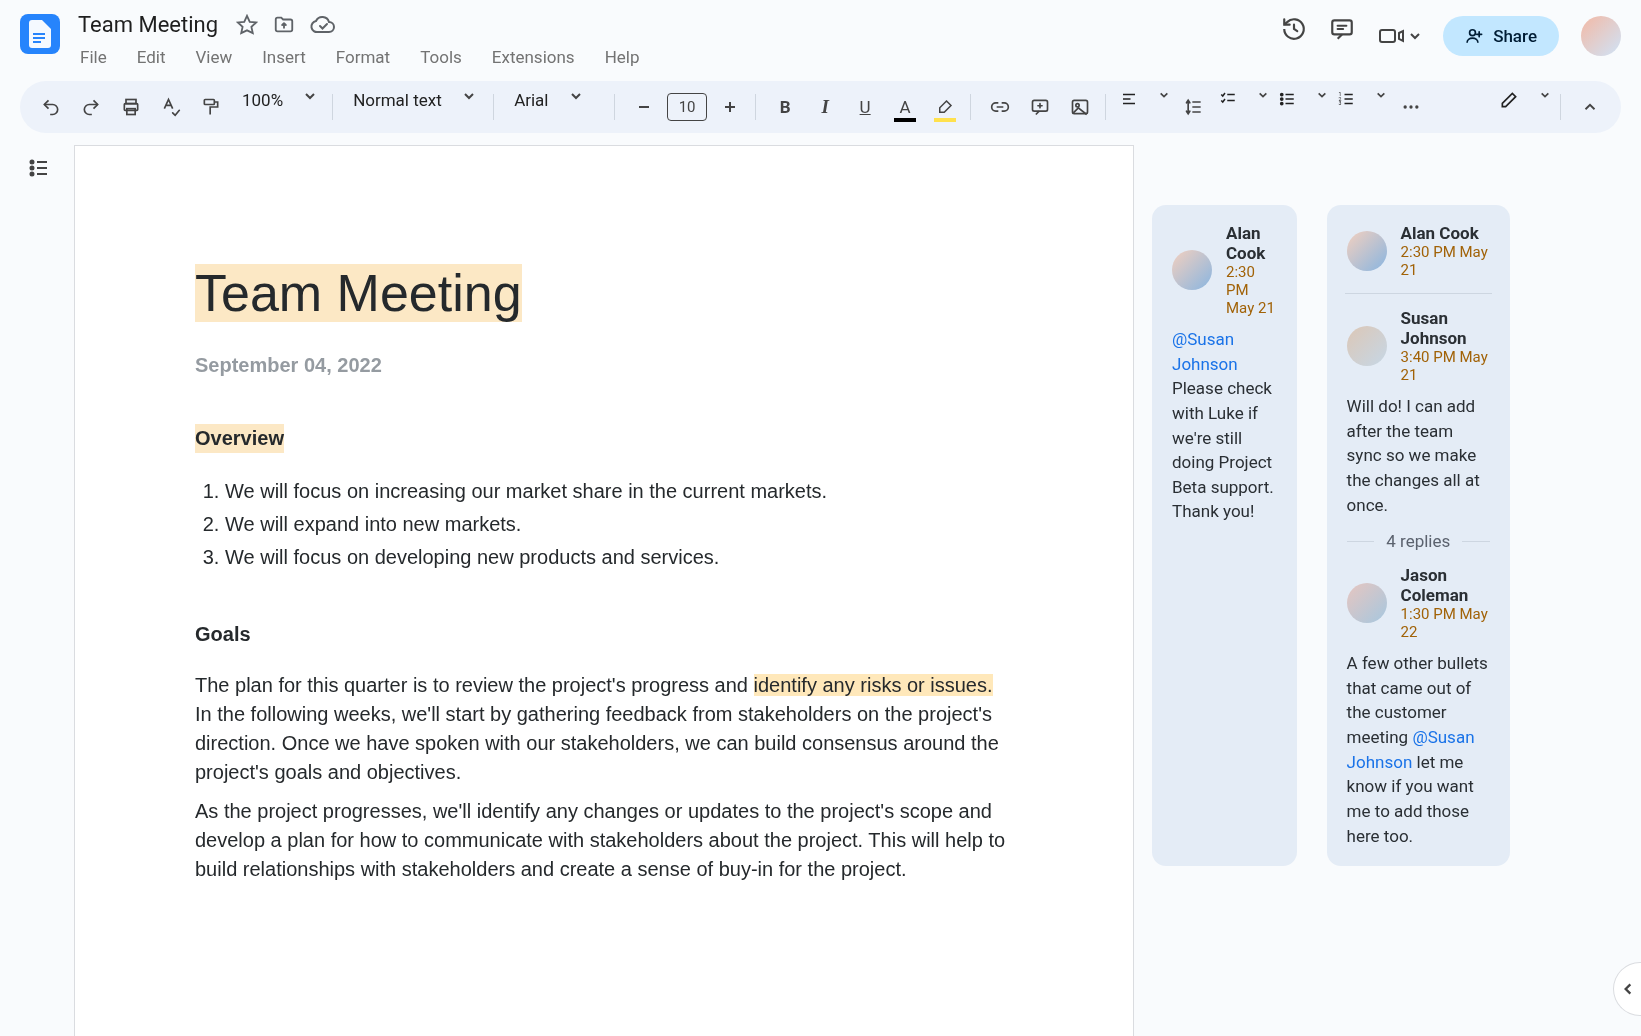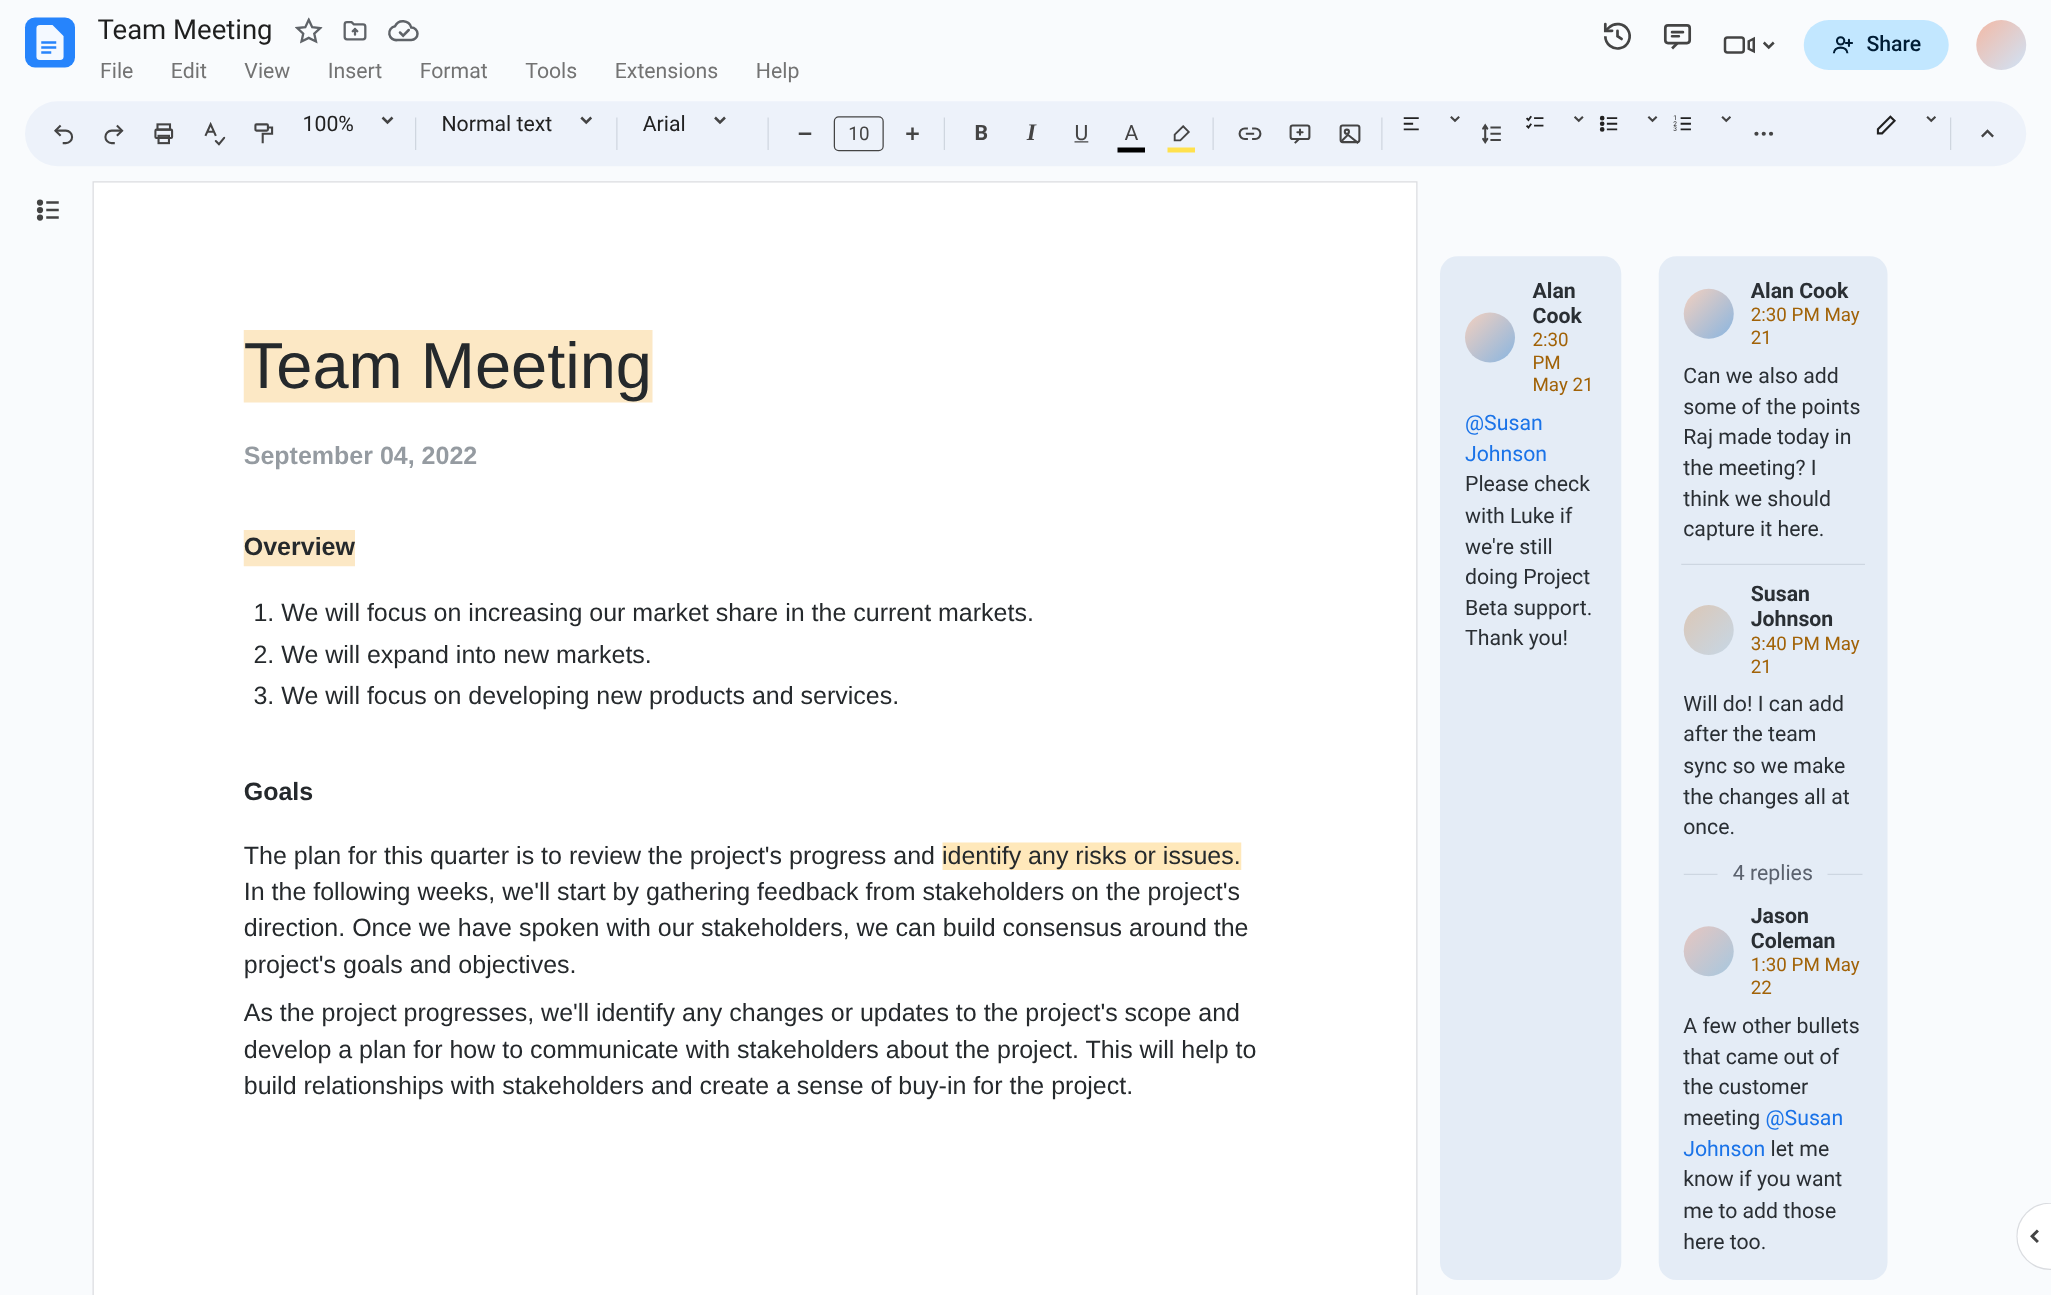--- a/index.html
+++ b/index.html
@@ -399,21 +399,20 @@
     </div>
 
     <div class="cmt-card">
       <div class="cmt-head">
         <div class="cmt-av av1"></div>
         <div>
           <div class="cmt-name">Alan Cook</div>
           <div class="cmt-time">2:30 PM May 21</div>
         </div>
       </div>
-      <div class="cmt-body">Can we also add some of the points Raj made today in the meeting? I think we should capture it here.</div>
 
       <div class="cmt-thread-sep"></div>
 
       <div class="cmt-head">
         <div class="cmt-av av2"></div>
         <div>
           <div class="cmt-name">Susan Johnson</div>
           <div class="cmt-time">3:40 PM May 21</div>
         </div>
       </div>

